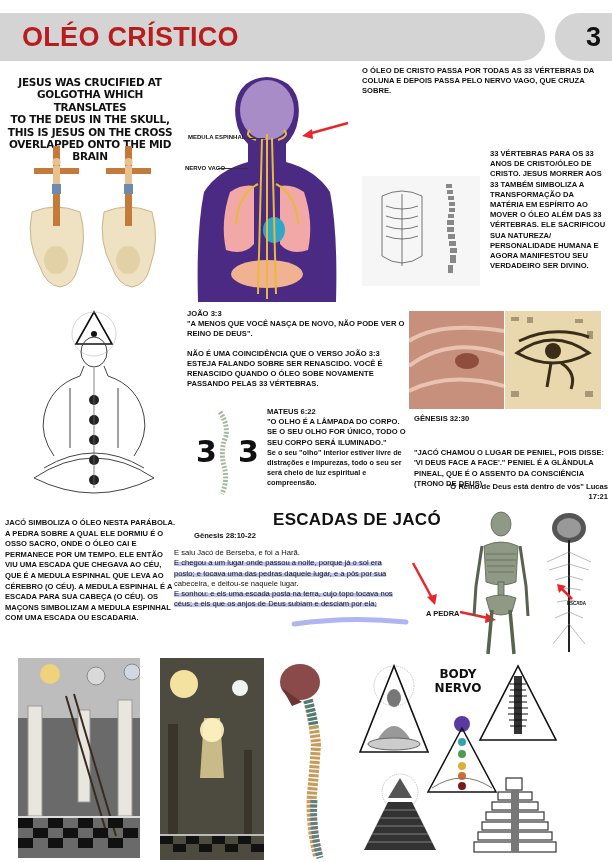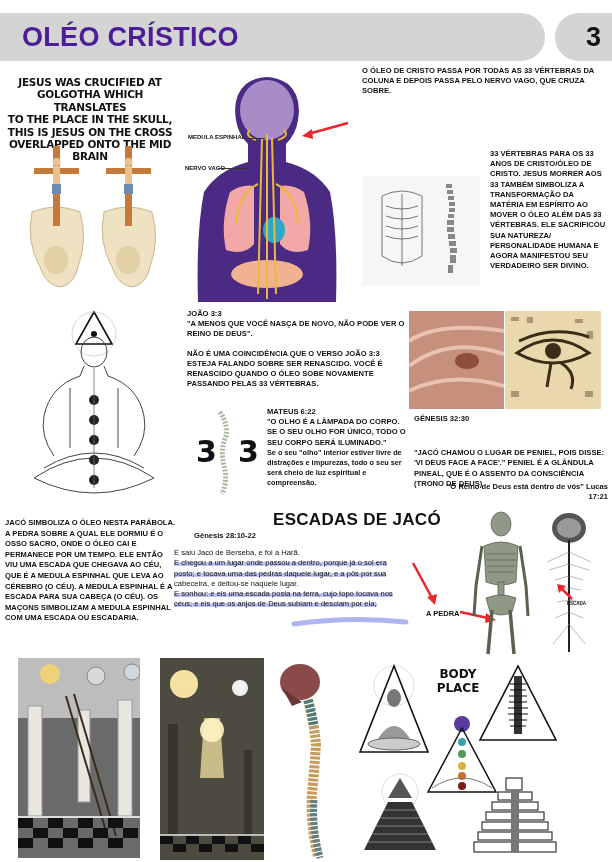--- a/index.html
+++ b/index.html
@@ -2,21 +2,21 @@
 <html><head>
 <meta charset="utf-8">
 <style>
   * { box-sizing: border-box; margin: 0; padding: 0; }
   html, body { width: 612px; height: 862px; background: #ffffff; overflow: hidden; }
   body { position: relative; font-family: "Liberation Sans", sans-serif; color: #111; }
   .abs { position: absolute; }
 
   
   .title-bar { left: 0; top: 13px; width: 545px; height: 48px; background: #d4d4d4; border-radius: 0 26px 26px 0; }
-  .title-text { left: 22px; top: 22px; font-size: 27px; font-weight: bold; letter-spacing: 0.3px; color: #4c1d95; }
+  .title-text { left: 22px; top: 22px; font-size: 27px; font-weight: bold; letter-spacing: 0.3px; color: #b91c1c; }
   .page-badge { left: 555px; top: 13px; width: 70px; height: 48px; background: #d4d4d4; border-radius: 26px 0 0 26px; }
   .page-num { left: 586px; top: 22px; font-size: 27px; font-weight: bold; }
 
   .txt { font-size: 7.6px; font-weight: bold; line-height: 10.2px; text-transform: none; }
   .txt p { margin-bottom: 9px; }
 
   .poster { font-family: "DejaVu Sans", sans-serif; font-weight: bold; font-size: 10.5px; line-height: 12.4px; text-align: center; letter-spacing: -0.3px; }
 
   
   .img { overflow: hidden; }
@@ -34,21 +34,21 @@
 <body>
 
 <div class="abs title-bar"></div>
 <div class="abs title-text">OLÉO CRÍSTICO</div>
 <div class="abs page-badge"></div>
 <div class="abs page-num">3</div>
 
 <div class="abs poster" style="left:6px; top:76px; width:168px;">
   <div>JESUS WAS CRUCIFIED AT</div>
   <div>GOLGOTHA WHICH TRANSLATES</div>
-  <div>TO THE PLACE IN THE SKULL,</div>
+  <div>TO THE DEUS IN THE SKULL,</div>
   <div>THIS IS JESUS ON THE CROSS</div>
   <div>OVERLAPPED ONTO THE MID BRAIN</div>
 </div>
 
 <div class="abs img" style="left:14px; top:142px; width:160px; height:156px;">
   <svg width="160" height="156" viewBox="0 0 160 156">
 
     <g fill="#efe2c2" stroke="#c9b58b" stroke-width="1">
       <path d="M18 70 q-6 30 8 55 q6 18 20 20 q14 -2 18 -20 q10 -28 2 -55 q-24 -10 -48 0z"></path>
       <path d="M90 70 q-6 30 8 55 q6 18 20 20 q14 -2 18 -20 q10 -28 2 -55 q-24 -10 -48 0z"></path>
@@ -218,21 +218,21 @@
   <div>"JACÓ CHAMOU O LUGAR DE PENIEL, POIS DISSE: 'VI DEUS FACE A FACE'." PENIEL É A GLÂNDULA PINEAL, QUE É O ASSENTO DA CONSCIÊNCIA (TRONO DE DEUS)</div>
 </div>
 <div class="abs txt" style="left:426px; top:482px; width:182px; text-align:right;">"O Reino de Deus está dentro de vós"  Lucas 17:21</div>
 
 <div class="abs txt" style="left:5px; top:518px; width:172px; line-height:10.6px;">JACÓ SIMBOLIZA O ÓLEO NESTA PARÁBOLA. A PEDRA SOBRE A QUAL ELE DORMIU É O OSSO SACRO, ONDE O ÓLEO CAI E PERMANECE POR UM TEMPO. ELE ENTÃO VIU UMA ESCADA QUE CHEGAVA AO CÉU, QUE É A MEDULA ESPINHAL QUE LEVA AO CÉREBRO (O CÉU). A MEDULA ESPINHAL É A ESCADA PARA SUA CABEÇA (O CÉU). OS MAÇONS SIMBOLIZAM A MEDULA ESPINHAL COM UMA ESCADA OU ESCADARIA.</div>
 
 <div class="abs h-escadas" style="left:273px; top:510px;">ESCADAS DE JACÓ</div>
 <div class="abs genesis28" style="left:194px; top:531px;">Gênesis 28:10-22</div>
 <div class="abs verse" style="left:174px; top:548px; width:270px;">
   <div>E saiu Jacó de Berseba, e foi a Harã.</div>
-  <div><span class="hl">E chegou a um lugar onde passou a dentro, porque já o sol era</span></div>
+  <div><span class="hl">E chegou a um lugar onde passou a noite, porque já o sol era</span></div>
   <div><span class="hl">posto; e tocava uma das pedras daquele lugar, e a pôs por sua</span></div>
   <div>cabeceira, e deitou-se naquele lugar.</div>
   <div><span class="hl">E sonhou: e eis uma escada posta na terra, cujo topo tocava nos</span></div>
   <div><span class="hl">céus; e eis que os anjos de Deus subiam e desciam por ela;</span></div>
 </div>
 <svg class="abs" style="left:290px; top:616px;" width="120" height="14">
   <path d="M4 8 q56 -8 112 -2" stroke="#8c96eb" stroke-width="5" fill="none" stroke-linecap="round" opacity="0.7"></path>
 </svg>
 
 <svg class="abs" style="left:410px; top:560px;" width="30" height="48">
@@ -348,21 +348,21 @@
   <svg width="116" height="100" viewBox="0 0 116 100">
     <circle cx="38" cy="24" r="20" fill="none" stroke="#bbb" stroke-width="1" stroke-dasharray="1 1"></circle>
     <polygon points="38,4 4,90 72,90" fill="none" stroke="#111" stroke-width="1.6"></polygon>
     <ellipse cx="38" cy="36" rx="7" ry="9" fill="#777"></ellipse>
     <path d="M18 84 q20 -40 40 0z" fill="#999"></path>
     <ellipse cx="38" cy="82" rx="26" ry="6" fill="#ccc" stroke="#666"></ellipse>
   </svg>
 </div>
 <div class="abs body-temple" style="left:432px; top:667px; width:52px;">
   <div>BODY</div>
-  <div>PLACE</div>
+  <div>NERVO</div>
 </div>
 <div class="abs img" style="left:478px; top:664px; width:80px; height:80px;">
   <svg width="80" height="80" viewBox="0 0 80 80">
     <polygon points="40,2 2,76 78,76" fill="none" stroke="#111" stroke-width="1.6"></polygon>
     <rect x="36" y="12" width="8" height="58" fill="#333"></rect>
     <g stroke="#111" stroke-width="1.2">
       <path d="M32 20 h16 M32 26 h16 M31 32 h18 M31 38 h18 M30 44 h20 M30 50 h20 M31 56 h18 M32 62 h16"></path>
     </g>
   </svg>
 </div>

